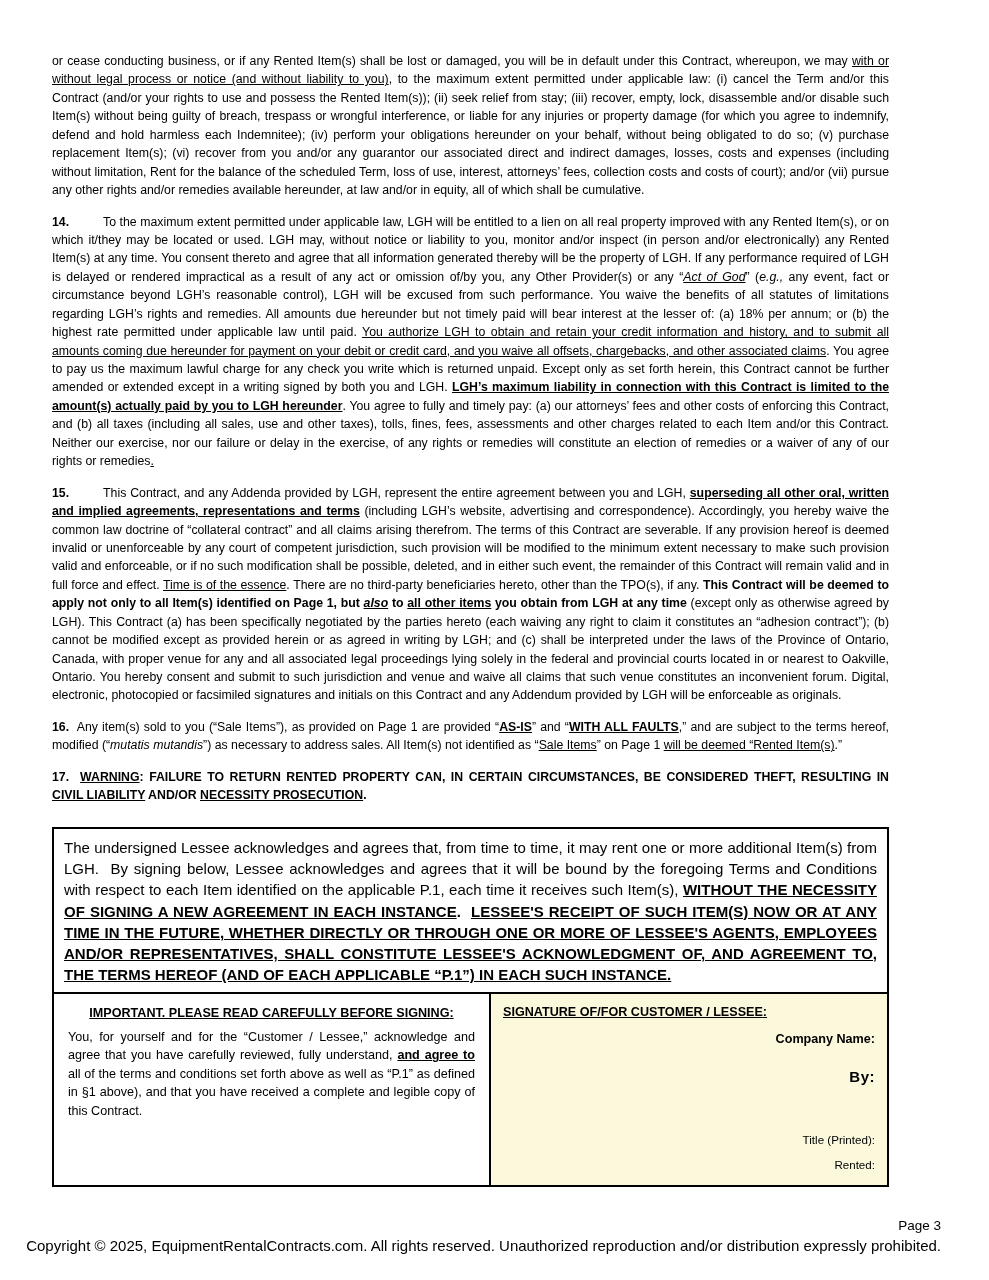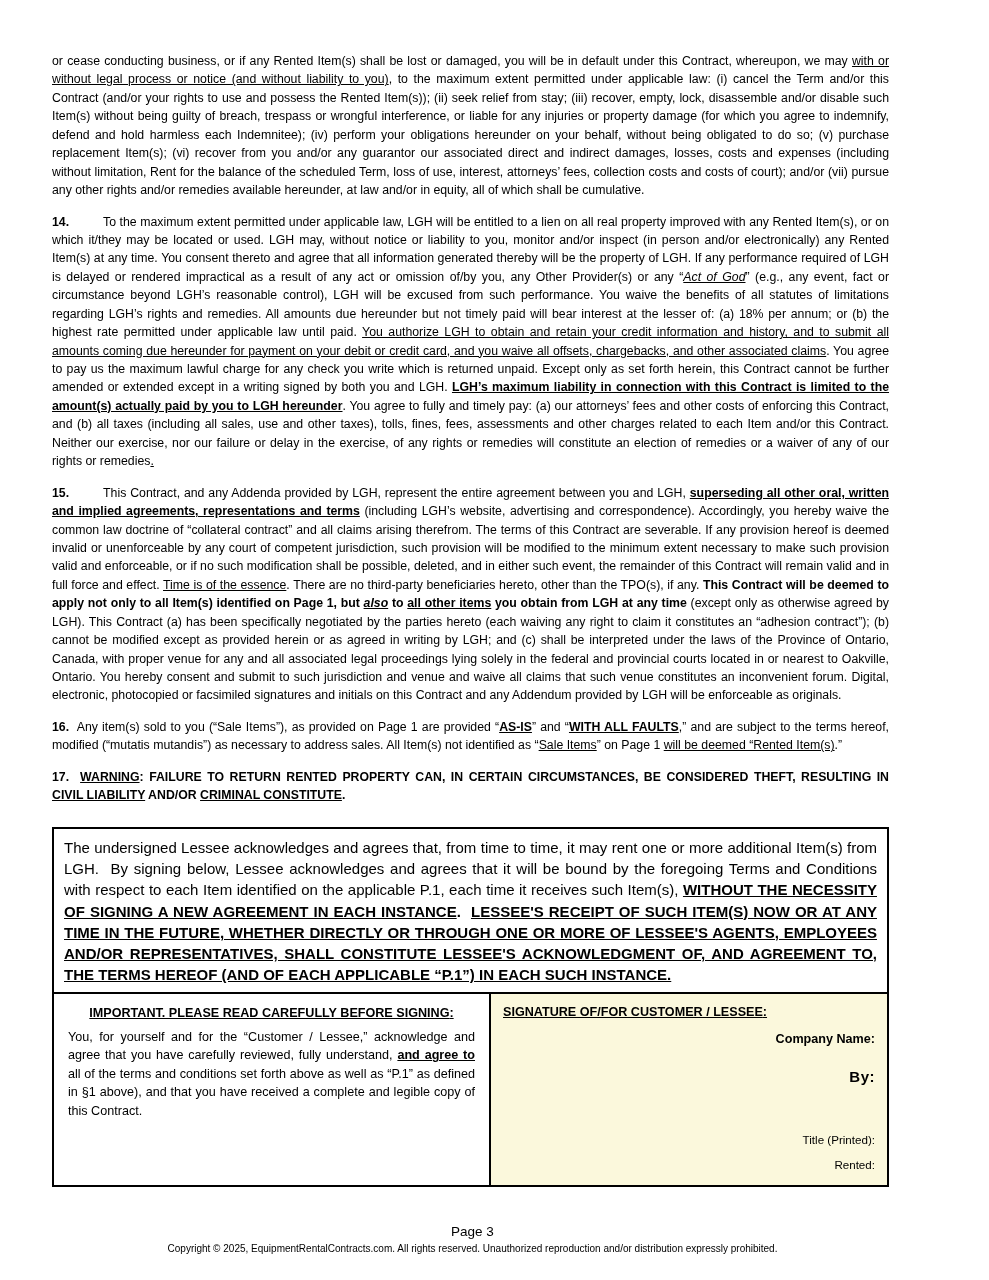--- a/index.html
+++ b/index.html
@@ -29,21 +29,21 @@
   }
   .num {
     font-weight: bold;
   }
   .indent {
     display: inline-block;
     width: 34px;
   }
   u, .u { text-decoration: underline; }
   .b { font-weight: bold; }
-  .i { }
+  .i { font-style: italic; }
   .bu { font-weight: bold; text-decoration: underline; }
   .iu { font-style: italic; text-decoration: underline; }
 
   
   .sig-box {
     border: 2px solid #000;
     margin-top: 22px;
     background: #ffffff;
   }
   .ack {
@@ -105,39 +105,39 @@
     letter-spacing: 0.5px;
   }
   .sub-row { margin-top: 7px; padding-left: 12px; }
 
   
   .footer {
     position: absolute;
     left: 4px;
     right: 0;
     bottom: 26px;
-    text-align: center;
+    text-align: right;
   }
   .page-num { font-size: 13.5px; margin-bottom: 4px; }
-  .copyright { font-size: 10px; }
+  .copyright { font-size: 15px; }
 </style>
 </head>
 <body>
 
 <div class="page">
 
   <p class="para">or cease conducting business, or if any Rented Item(s) shall be lost or damaged, you will be in default under this Contract, whereupon, we may <u>with or without legal process or notice (and without liability to you)</u>, to the maximum extent permitted under applicable law: (i) cancel the Term and/or this Contract (and/or your rights to use and possess the Rented Item(s)); (ii) seek relief from stay; (iii) recover, empty, lock, disassemble and/or disable such Item(s) without being guilty of breach, trespass or wrongful interference, or liable for any injuries or property damage (for which you agree to indemnify, defend and hold harmless each Indemnitee); (iv) perform your obligations hereunder on your behalf, without being obligated to do so; (v) purchase replacement Item(s); (vi) recover from you and/or any guarantor our associated direct and indirect damages, losses, costs and expenses (including without limitation, Rent for the balance of the scheduled Term, loss of use, interest, attorneys’ fees, collection costs and costs of court); and/or (vii) pursue any other rights and/or remedies available hereunder, at law and/or in equity, all of which shall be cumulative.</p>
 
   <p class="para"><span class="num">14.</span><span class="indent"></span>To the maximum extent permitted under applicable law, LGH will be entitled to a lien on all real property improved with any Rented Item(s), or on which it/they may be located or used. LGH may, without notice or liability to you, monitor and/or inspect (in person and/or electronically) any Rented Item(s) at any time. You consent thereto and agree that all information generated thereby will be the property of LGH. If any performance required of LGH is delayed or rendered impractical as a result of any act or omission of/by you, any Other Provider(s) or any “<span class="iu">Act of God</span>” (<span class="i">e.g.,</span> any event, fact or circumstance beyond LGH’s reasonable control), LGH will be excused from such performance. You waive the benefits of all statutes of limitations regarding LGH’s rights and remedies. All amounts due hereunder but not timely paid will bear interest at the lesser of: (a) 18% per annum; or (b) the highest rate permitted under applicable law until paid. <u>You authorize LGH to obtain and retain your credit information and history, and to submit all amounts coming due hereunder for payment on your debit or credit card, and you waive all offsets, chargebacks, and other associated claims</u>. You agree to pay us the maximum lawful charge for any check you write which is returned unpaid. Except only as set forth herein, this Contract cannot be further amended or extended except in a writing signed by both you and LGH. <span class="bu">LGH’s maximum liability in connection with this Contract is limited to the amount(s) actually paid by you to LGH hereunder</span>. You agree to fully and timely pay: (a) our attorneys’ fees and other costs of enforcing this Contract, and (b) all taxes (including all sales, use and other taxes), tolls, fines, fees, assessments and other charges related to each Item and/or this Contract. Neither our exercise, nor our failure or delay in the exercise, of any rights or remedies will constitute an election of remedies or a waiver of any of our rights or remedies<u>.</u></p>
 
   <p class="para"><span class="num">15.</span><span class="indent"></span>This Contract, and any Addenda provided by LGH, represent the entire agreement between you and LGH, <span class="bu">superseding all other oral, written and implied agreements, representations and terms</span> (including LGH’s website, advertising and correspondence). Accordingly, you hereby waive the common law doctrine of “collateral contract” and all claims arising therefrom. The terms of this Contract are severable. If any provision hereof is deemed invalid or unenforceable by any court of competent jurisdiction, such provision will be modified to the minimum extent necessary to make such provision valid and enforceable, or if no such modification shall be possible, deleted, and in either such event, the remainder of this Contract will remain valid and in full force and effect. <u>Time is of the essence</u>. There are no third-party beneficiaries hereto, other than the TPO(s), if any. <span class="b">This Contract will be deemed to apply not only to all Item(s) identified on Page 1, but <span class="iu">also</span> to <span class="bu">all other items</span> you obtain from LGH at any time</span> (except only as otherwise agreed by LGH). This Contract (a) has been specifically negotiated by the parties hereto (each waiving any right to claim it constitutes an “adhesion contract”); (b) cannot be modified except as provided herein or as agreed in writing by LGH; and (c) shall be interpreted under the laws of the Province of Ontario, Canada, with proper venue for any and all associated legal proceedings lying solely in the federal and provincial courts located in or nearest to Oakville, Ontario. You hereby consent and submit to such jurisdiction and venue and waive all claims that such venue constitutes an inconvenient forum. Digital, electronic, photocopied or facsimiled signatures and initials on this Contract and any Addendum provided by LGH will be enforceable as originals.</p>
 
   <p class="para"><span class="num">16.</span>&nbsp; Any item(s) sold to you (“Sale Items”), as provided on Page 1 are provided “<span class="bu">AS-IS</span>” and “<span class="bu">WITH ALL FAULTS</span>,” and are subject to the terms hereof, modified (“<span class="i">mutatis mutandis</span>”) as necessary to address sales. All Item(s) not identified as “<u>Sale Items</u>” on Page 1 <u>will be deemed “Rented Item(s)</u>.”</p>
 
-  <p class="para"><span class="num">17.</span>&nbsp; <span class="bu">WARNING</span><span class="b">: FAILURE TO RETURN RENTED PROPERTY CAN, IN CERTAIN CIRCUMSTANCES, BE CONSIDERED THEFT, RESULTING IN <span class="u">CIVIL LIABILITY</span> AND/OR <span class="u">CRIMINAL CONSTITUTE</span>.</span></p>
+  <p class="para"><span class="num">17.</span>&nbsp; <span class="bu">WARNING</span><span class="b">: FAILURE TO RETURN RENTED PROPERTY CAN, IN CERTAIN CIRCUMSTANCES, BE CONSIDERED THEFT, RESULTING IN <span class="u">CIVIL LIABILITY</span> AND/OR <span class="u">NECESSITY PROSECUTION</span>.</span></p>
 
   <div class="sig-box">
 
     <div class="ack">The undersigned Lessee acknowledges and agrees that, from time to time, it may rent one or more additional Item(s) from LGH.&nbsp; By signing below, Lessee acknowledges and agrees that it will be bound by the foregoing Terms and Conditions with respect to each Item identified on the applicable P.1, each time it receives such Item(s), <span class="bu">WITHOUT THE NECESSITY OF SIGNING A NEW AGREEMENT IN EACH INSTANCE</span><span class="b">.&nbsp; <span class="u">LESSEE'S RECEIPT OF SUCH ITEM(S) NOW OR AT ANY TIME IN THE FUTURE, WHETHER DIRECTLY OR THROUGH ONE OR MORE OF LESSEE'S AGENTS, EMPLOYEES AND/OR REPRESENTATIVES, SHALL CONSTITUTE LESSEE'S ACKNOWLEDGMENT OF, AND AGREEMENT TO, THE TERMS HEREOF (AND OF EACH APPLICABLE “P.1”) IN EACH SUCH INSTANCE.</span></span></div>
 
     <div class="sig-cols">
 
       <div class="sig-left">
         <div class="headline"><span>IMPORTANT. PLEASE READ CAREFULLY BEFORE SIGNING</span><span class="nounder">:</span></div>
         <p>You, for yourself and for the “Customer / Lessee,” acknowledge and agree that you have carefully reviewed, fully understand, <span class="bu">and agree to</span> all of the terms and conditions set forth above as well as “P.1” as defined in §1 above), and that you have received a complete and legible copy of this Contract.</p>

